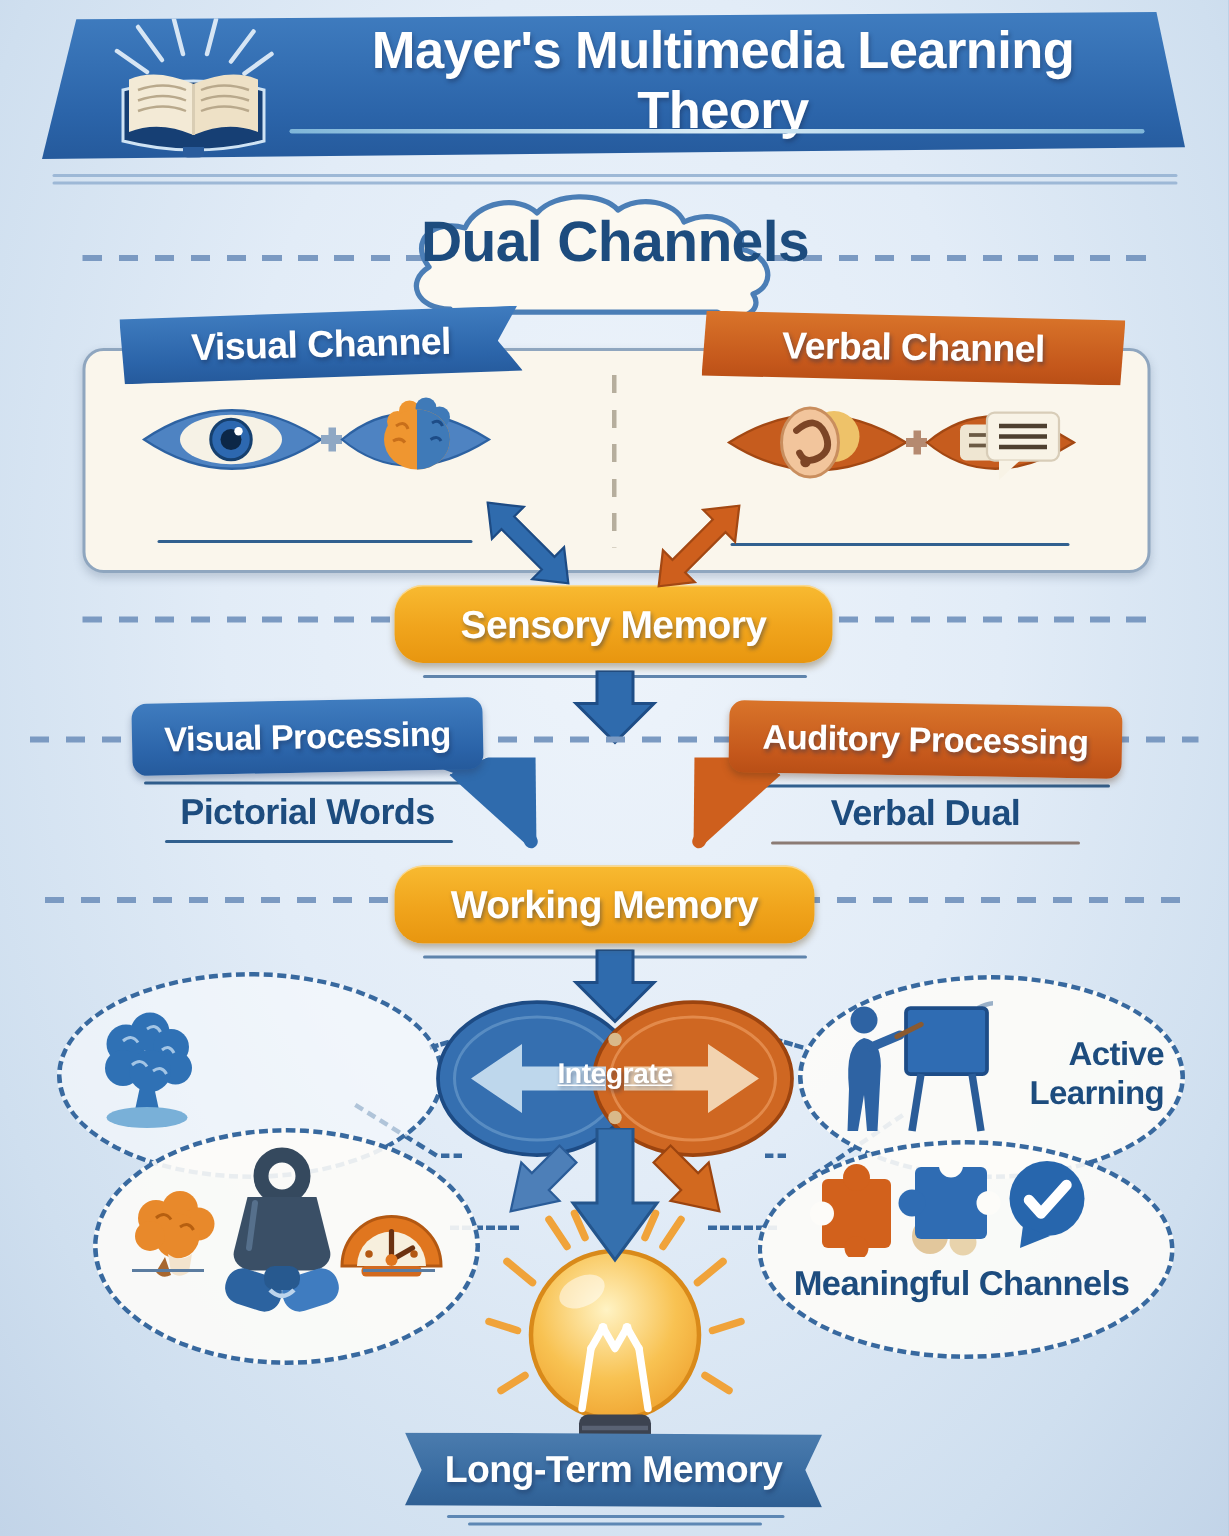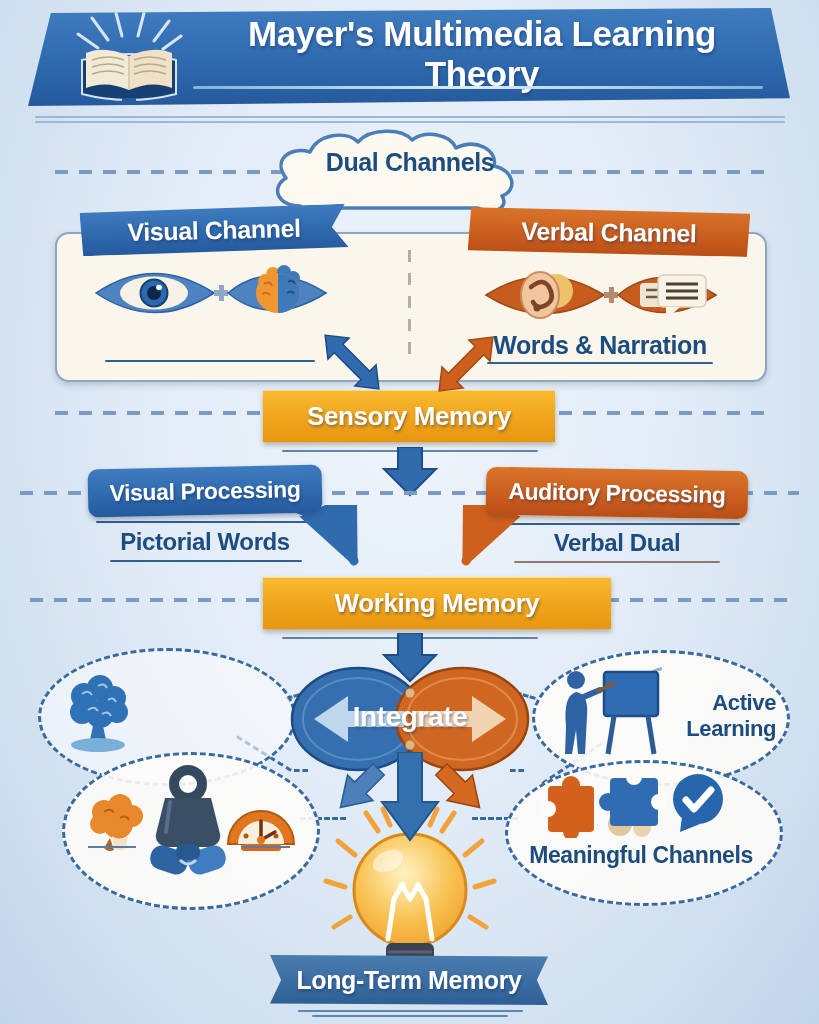--- a/index.html
+++ b/index.html
@@ -9,21 +9,21 @@
   .abs{position:absolute;}
   .ctr{display:flex;align-items:center;justify-content:center;text-align:center;}
   .navy{color:#1d4c7e;}
   .wtxt{color:#ffffff;text-shadow:1px 2px 3px rgba(25,45,85,.45);}
   .bold{font-weight:bold;letter-spacing:-0.4px;}
 
   
   .ribbon-blue{background:linear-gradient(180deg,#3f7cbf 0%,#2b64a9 70%,#255a9c 100%);}
   .ribbon-orange{background:linear-gradient(180deg,#d9742a 0%,#c4571b 75%,#b94f16 100%);}
   .banner-amber{background:linear-gradient(180deg,#f8ba31 0%,#f0a41c 55%,#e8960f 100%);
-                border-radius:0;box-shadow:0 3px 5px rgba(90,60,10,.35), inset 0 1px 0 rgba(255,255,255,.45);}
+                border-radius:19px;box-shadow:0 3px 5px rgba(90,60,10,.35), inset 0 1px 0 rgba(255,255,255,.45);}
   .thinline{background:#46719f;height:2px;border-radius:2px;opacity:.85;}
 
   
   .dashline-h{height:4px;background:repeating-linear-gradient(90deg,#7b9ac2 0 13px,transparent 13px 24px);}
   .dashline-v{width:3px;background:repeating-linear-gradient(180deg,#b6ae9d 0 12px,transparent 12px 23px);}
   .dash-seg{border-top:3px dashed #38699f;}
 
   .bubble{border:3px dashed #38699f;border-radius:50%;}
   .bubble-solid{background:rgba(253,252,248,.9);}
   .bubble-light{background:rgba(250,251,253,.62);}
@@ -71,21 +71,21 @@
   </div>
   <div class="abs dline" style="left:35px;top:116px;width:750px;"></div>
   <div class="abs dline" style="left:35px;top:121px;width:750px;"></div>
 
   <div class="abs dashline-h" style="left:55px;top:170px;width:710px;"></div>
   <svg class="abs" style="left:258px;top:124px;" width="304" height="100" viewBox="0 0 300 100">
     <path d="M40,82 C18,82 10,64 26,54 C12,36 30,22 50,28 C58,10 86,6 98,18
              C110,4 142,4 152,16 C166,6 190,10 196,24 C216,14 238,26 234,42
              C254,46 258,66 242,72 C250,84 232,92 218,84 L52,84 C46,90 38,88 40,82 Z" fill="#fcf9f1" stroke="#4b7eb6" stroke-width="3.5" stroke-linejoin="round"></path>
   </svg>
-  <div class="abs ctr bold navy" style="left:258px;top:142px;width:304px;height:40px;font-size:25px;">Dual Channels</div>
+  <div class="abs ctr bold navy" style="left:258px;top:142px;width:304px;height:40px;font-size:38px;">Dual Channels</div>
 
   <div class="abs" style="left:55px;top:232px;width:708px;height:146px;background:#faf6ec;
               border:2px solid #8fa6bf;border-radius:14px;box-shadow:0 3px 6px rgba(70,90,120,.25);"></div>
   <div class="abs dashline-v" style="left:408px;top:250px;height:115px;"></div>
 
   <div class="abs ctr bold wtxt ribbon-blue" style="left:80px;top:207px;width:268px;height:46px;font-size:25px;transform:rotate(-1.4deg);
               clip-path:polygon(0 6%,99% 0,94% 50%,100% 94%,1% 100%);box-shadow:0 3px 5px rgba(40,60,100,.35);">
        <span>Visual Channel</span>
   </div>
   <svg class="abs" style="left:92px;top:254px;" width="240" height="78" viewBox="0 0 240 78">
@@ -123,21 +123,20 @@
     <path d="M136,39 Q178,4 234,39 Q178,74 136,39 Z" fill="#c65c1e" stroke="#a34813" stroke-width="1.5"></path>
     <rect x="158" y="27" width="28" height="24" rx="4" fill="#efe6d2"></rect>
     <line x1="164" y1="34" x2="180" y2="34" stroke="#6b5a44" stroke-width="2.5"></line>
     <line x1="164" y1="41" x2="180" y2="41" stroke="#6b5a44" stroke-width="2.5"></line>
     <rect x="176" y="19" width="48" height="32" rx="5" fill="#f8f3e6" stroke="#d8cdb8" stroke-width="1.5"></rect>
     <line x1="184" y1="28" x2="216" y2="28" stroke="#4e4030" stroke-width="3"></line>
     <line x1="184" y1="35" x2="216" y2="35" stroke="#4e4030" stroke-width="3"></line>
     <line x1="184" y1="42" x2="216" y2="42" stroke="#4e4030" stroke-width="3"></line>
     <polygon points="184,51 198,51 184,64" fill="#f8f3e6"></polygon>
   </svg>
-  <div class="abs ctr bold navy" style="left:470px;top:330px;width:260px;height:30px;font-size:25px;">Words &amp; Narration</div>
   <div class="abs underline-blue" style="left:487px;top:362px;width:226px;"></div>
 
   <svg class="abs" style="left:313px;top:323px;z-index:4;" width="78" height="78" viewBox="0 0 78 78">
     <g transform="rotate(45 39 39)">
       <polygon points="1,39 20,24 20,33 58,33 58,24 77,39 58,54 58,45 20,45 20,54" fill="#2f6bad" stroke="#1d4b84" stroke-width="1.5"></polygon>
     </g>
   </svg>
   <svg class="abs" style="left:427px;top:325px;z-index:4;" width="78" height="78" viewBox="0 0 78 78">
     <g transform="rotate(-45 39 39)">
       <polygon points="1,39 20,24 20,33 58,33 58,24 77,39 58,54 58,45 20,45 20,54" fill="#ce5f1d" stroke="#a34813" stroke-width="1.5"></polygon>
@@ -181,21 +180,21 @@
   <svg class="abs" style="left:442px;top:505px;" width="90" height="70" viewBox="0 0 90 70">
     <defs>
         <marker id="mko" markerWidth="7" markerHeight="7" refX="7" refY="3.5" orient="auto">
       <path d="M0,0 L8,3.5 L0,7 Z" fill="#ce5f1d"></path>
         </marker>
       </defs>
     <path d="M80,4 Q42,16 24,56" stroke="#ce5f1d" stroke-width="9" fill="none" stroke-linecap="round" marker-end="url(#mko)"></path>
   </svg>
 
   <div class="abs dashline-h" style="left:30px;top:598px;width:760px;"></div>
-  <div class="abs ctr bold wtxt banner-amber" style="left:263px;top:577px;width:348px;height:52px;font-size:26px;z-index:3;">
+  <div class="abs ctr bold wtxt banner-amber" style="left:263px;top:577px;width:280px;height:52px;font-size:26px;z-index:3;">
        <span>Working Memory</span>
   </div>
   <div class="abs thinline" style="left:282px;top:637px;width:256px;"></div>
   <svg class="abs" style="left:380px;top:633px;" width="60" height="50" viewBox="0 0 60 50">
     <polygon points="18,0 42,0 42,22 56,22 30,48 4,22 18,22" fill="#2f6bad" stroke="#1e4d86" stroke-width="2"></polygon>
   </svg>
 
   <div class="abs bubble bubble-light" style="left:38px;top:648px;width:252px;height:132px;z-index:2;"></div>
   <svg class="abs" style="left:60px;top:668px;z-index:2;" width="74" height="86" viewBox="0 0 74 86">
     <circle cx="24" cy="28" r="13" fill="#2f71b5"></circle>
@@ -291,21 +290,21 @@
   <svg class="abs" style="left:288px;top:663px;z-index:3;" width="244" height="112" viewBox="0 0 244 112">
     <ellipse cx="70" cy="56" rx="66" ry="51" fill="#356fb0" stroke="#1d4b84" stroke-width="2.5"></ellipse>
     <ellipse cx="70" cy="56" rx="55" ry="41" fill="none" stroke="#6fa0cf" stroke-width="2" opacity=".6"></ellipse>
     <ellipse cx="174" cy="56" rx="66" ry="51" fill="#cf6722" stroke="#9c440f" stroke-width="2.5"></ellipse>
     <ellipse cx="174" cy="56" rx="55" ry="41" fill="none" stroke="#eb9a5c" stroke-width="2" opacity=".7"></ellipse>
     <polygon points="26,56 60,33 60,48 116,48 116,64 60,64 60,79" fill="#c6dcef" opacity=".95"></polygon>
     <polygon points="218,56 184,33 184,48 128,48 128,64 184,64 184,79" fill="#f3d9b8" opacity=".95"></polygon>
     <circle cx="122" cy="30" r="4.5" fill="#d9b98a"></circle>
       <circle cx="122" cy="82" r="4.5" fill="#d9b98a"></circle>
   </svg>
-  <div class="abs ctr bold wtxt" style="left:288px;top:700px;width:244px;height:34px;font-size:28px;z-index:4;">Integrate</div>
+  <div class="abs ctr bold wtxt" style="left:288px;top:700px;width:244px;height:34px;font-size:19px;z-index:4;text-decoration:underline;">Integrate</div>
 
   <svg class="abs" style="left:320px;top:752px;z-index:4;" width="180" height="96" viewBox="0 0 180 96">
     <g transform="rotate(45 36 40)">
       <polygon points="28,8 44,8 44,34 54,34 36,62 18,34 28,34" fill="#4d7fb8" stroke="#2a5c98" stroke-width="1.5"></polygon>
     </g>
     <g transform="rotate(-45 144 40)">
       <polygon points="136,8 152,8 152,34 162,34 144,62 126,34 136,34" fill="#d2691f" stroke="#9c440f" stroke-width="1.5"></polygon>
     </g>
     <polygon points="78,0 102,0 102,50 118,50 90,88 62,50 78,50" fill="#3570ae" stroke="#24558c" stroke-width="2"></polygon>
   </svg>

